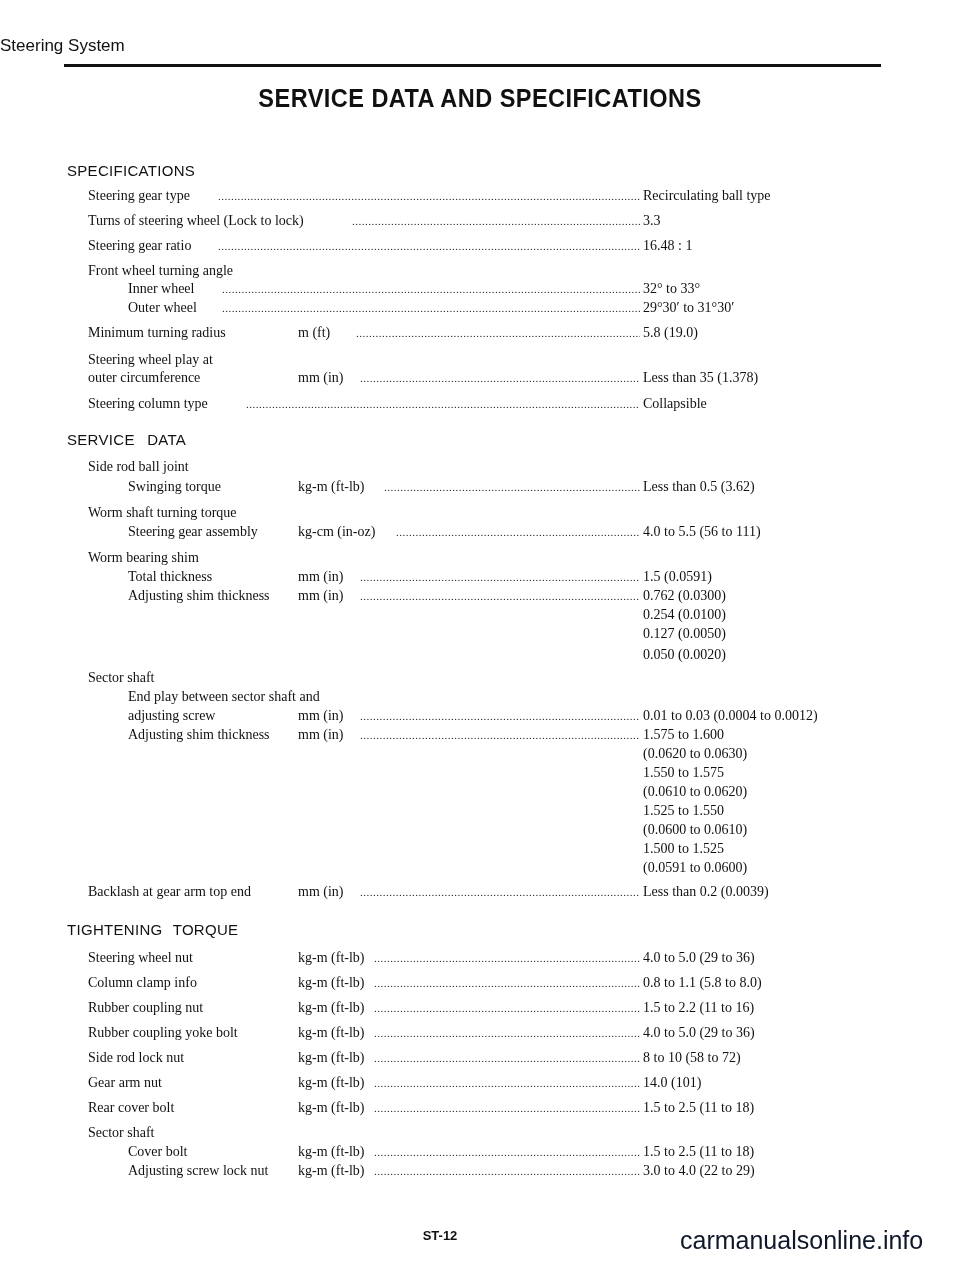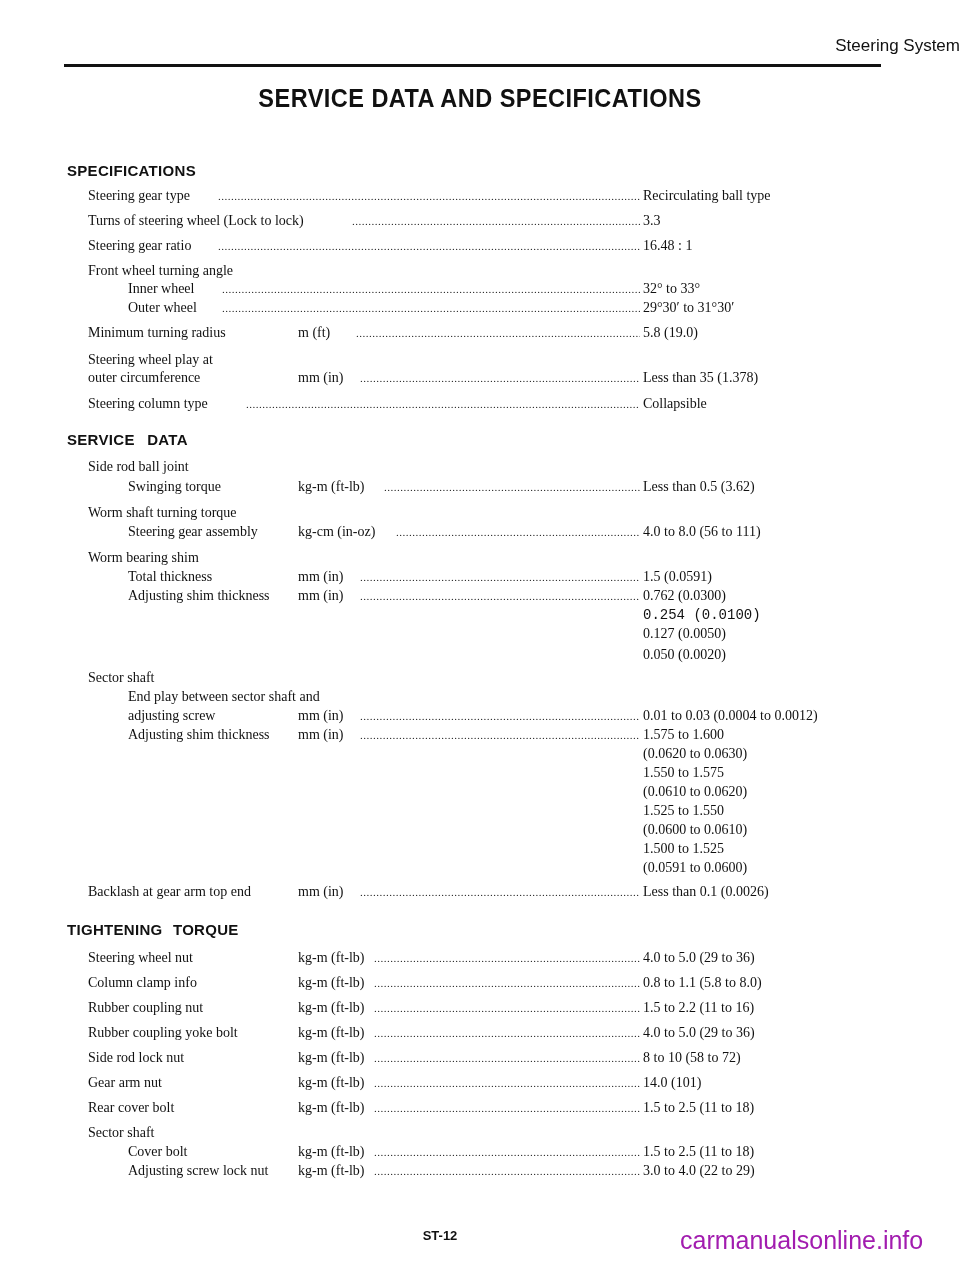--- a/index.html
+++ b/index.html
@@ -1,31 +1,31 @@
 <!DOCTYPE html>
 <html><head>
 <meta charset="utf-8">
 <style>
   html, body { margin: 0; padding: 0; background: #ffffff; }
   body { width: 960px; height: 1266px; position: relative; overflow: hidden; color: #111; }
   .serif { font-family: "Liberation Serif", "DejaVu Serif", serif; }
   .sans { font-family: "Liberation Sans", "DejaVu Sans", sans-serif; }
-  .running-head { position: absolute; top: 36px; left: 0; width: 960px; text-align: right; font-size: 17px; }
+  .running-head { position: absolute; top: 36px; left: 0; width: 960px; text-align: left; font-size: 17px; }
   .rule { position: absolute; top: 64px; left: 64px; width: 817px; height: 0; border-top: 3px solid #111; }
   .main-title { position: absolute; top: 84px; left: 0; width: 960px; text-align: center; font-size: 25px; font-weight: bold; letter-spacing: 0.5px; transform: scaleX(0.94); }
-  .sec-head { position: absolute; font-weight: bold; font-size: 15px; letter-spacing: 0.3px; }
+  .sec-head { position: absolute; font-weight: normal; font-size: 15px; letter-spacing: 0.3px; }
   .row { position: absolute; left: 0; width: 960px; height: 18px; font-size: 14px; line-height: 18px; white-space: nowrap; }
   .row .label { position: absolute; }
   .row .unit { position: absolute; left: 286px; }
   .row .dots { position: absolute; overflow: hidden; height: 18px; color: #222; letter-spacing: 0.5px; font-size: 11px; }
   .row .value { position: absolute; left: 643px; }
   .lbl1 { left: 88px; }
   .lbl2 { left: 128px; }
   .page-num { position: absolute; top: 1228px; left: 0; width: 880px; text-align: center; font-size: 13px; font-weight: bold; }
-  .watermark { position: absolute; top: 1226px; left: 680px; font-size: 25px; color: #a21caf; }
+  .watermark { position: absolute; top: 1226px; left: 680px; font-size: 25px; color: #0f172a; }
 </style>
 </head>
 <body>
 
 <div class="running-head sans">Steering System</div>
 <div class="rule"></div>
 <div class="main-title sans">SERVICE DATA AND SPECIFICATIONS</div>
 
 <div class="sec-head sans" style="top:162px;left:67px;">SPECIFICATIONS</div>
 
@@ -89,38 +89,38 @@
   <span class="dots" style="left:384px;width:256px;">................................................................................................................................................................................................</span>
   <span class="value">Less than 0.5 (3.62)</span>
 </div>
 <div class="row serif" style="top:504px;">
   <span class="label lbl1">Worm shaft turning torque</span>
 </div>
 <div class="row serif" style="top:523px;">
   <span class="label lbl2">Steering gear assembly</span>
   <span class="unit" style="left:298px;">kg-cm (in-oz)</span>
   <span class="dots" style="left:396px;width:244px;">................................................................................................................................................................................................</span>
-  <span class="value">4.0 to 8.0 (56 to 111)</span>
+  <span class="value">4.0 to 5.5 (56 to 111)</span>
 </div>
 <div class="row serif" style="top:549px;">
   <span class="label lbl1">Worm bearing shim</span>
 </div>
 <div class="row serif" style="top:568px;">
   <span class="label lbl2">Total thickness</span>
   <span class="unit" style="left:298px;">mm (in)</span>
   <span class="dots" style="left:360px;width:280px;">................................................................................................................................................................................................</span>
   <span class="value">1.5 (0.0591)</span>
 </div>
 <div class="row serif" style="top:587px;">
   <span class="label lbl2">Adjusting shim thickness</span>
   <span class="unit" style="left:298px;">mm (in)</span>
   <span class="dots" style="left:360px;width:280px;">................................................................................................................................................................................................</span>
   <span class="value">0.762  (0.0300)</span>
 </div>
-<div class="row serif" style="top:606px;font-family:Liberation Mono, monospace;">
+<div class="row serif" style="top:606px;">
   <span class="value">0.254  (0.0100)</span>
 </div>
 <div class="row serif" style="top:625px;">
   <span class="value">0.127  (0.0050)</span>
 </div>
 <div class="row serif" style="top:646px;">
   <span class="value">0.050  (0.0020)</span>
 </div>
 
 <div class="row serif" style="top:669px;">
@@ -159,21 +159,21 @@
 <div class="row serif" style="top:840px;">
   <span class="value">1.500 to 1.525</span>
 </div>
 <div class="row serif" style="top:859px;">
   <span class="value">(0.0591 to 0.0600)</span>
 </div>
 <div class="row serif" style="top:883px;padding-left:20px;">
   <span class="label lbl1">Backlash at gear arm top end</span>
   <span class="unit" style="left:298px;">mm (in)</span>
   <span class="dots" style="left:360px;width:280px;">................................................................................................................................................................................................</span>
-  <span class="value">Less than 0.1 (0.0026)</span>
+  <span class="value">Less than 0.2 (0.0039)</span>
 </div>
 
 <div class="sec-head sans" style="top:921px;left:67px;word-spacing:6px;">TIGHTENING  TORQUE</div>
 
 <div class="row serif" style="top:949px;">
   <span class="label lbl1">Steering wheel nut</span>
   <span class="unit" style="left:298px;">kg-m (ft-lb)</span>
   <span class="dots" style="left:374px;width:266px;">................................................................................................................................................................................................</span>
   <span class="value">4.0 to 5.0 (29 to 36)</span>
 </div>

